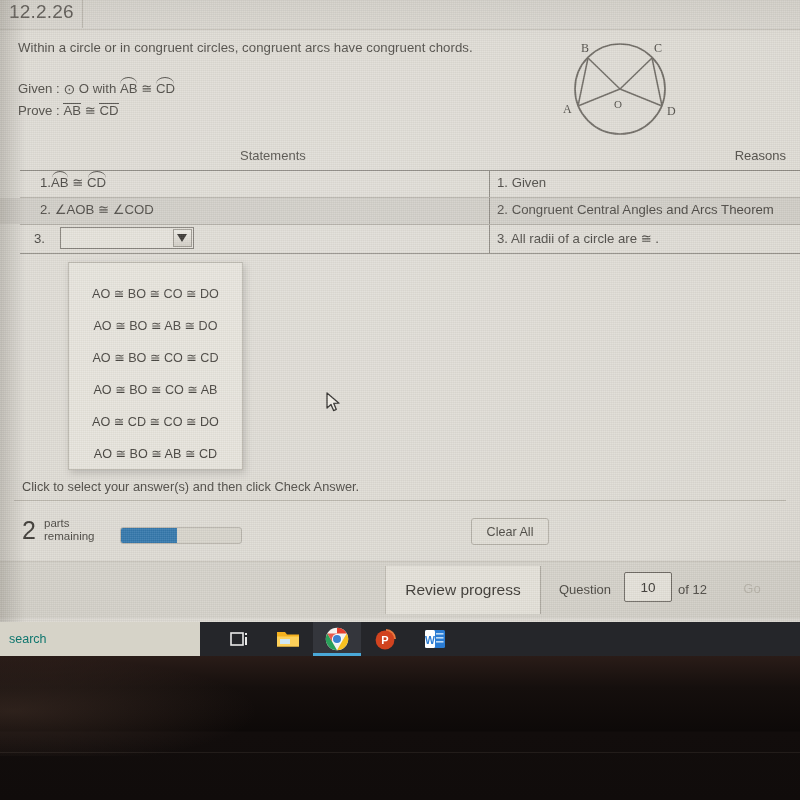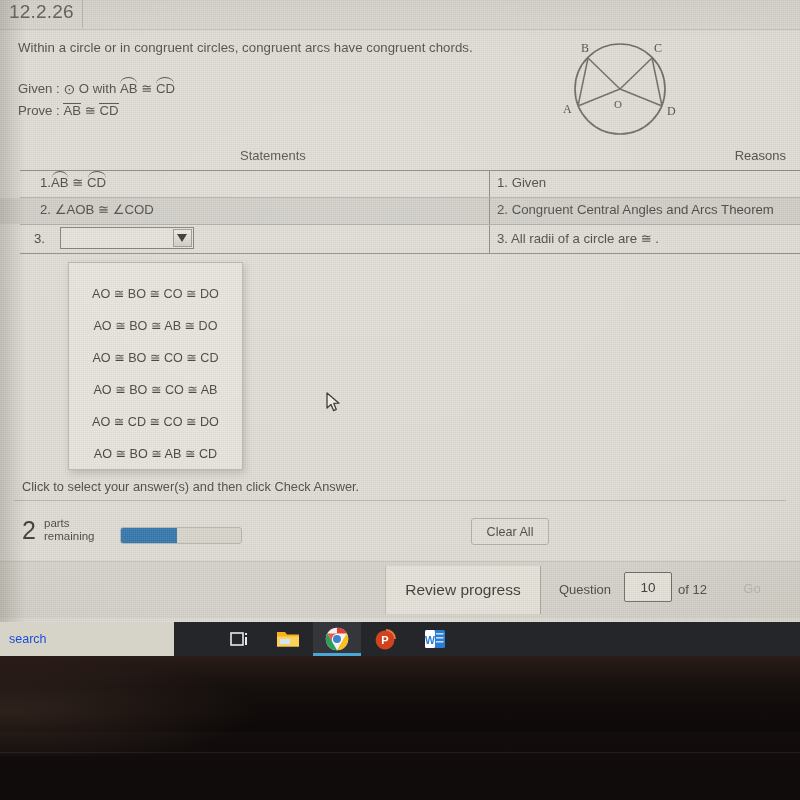--- a/index.html
+++ b/index.html
@@ -173,23 +173,23 @@
     display: flex; align-items: center; justify-content: center;
     font-size: 13px; color: #b9b5ab; cursor: pointer;
   }
 
   
   #taskbar {
     position: absolute; left: 0; top: 622px; width: 800px; height: 34px;
     background: #25262a; z-index: 50;
   }
   #searchbox {
-    position: absolute; left: 0; top: 0; width: 174px; height: 34px;
+    position: absolute; left: 0; top: 0; width: 200px; height: 34px;
     background: #d6d3c8; display: flex; align-items: center; padding-left: 9px;
-    font-size: 12.5px; color: #1d4ed8;
+    font-size: 12.5px; color: #0f766e;
   }
   .tb-icon {
     position: absolute; top: 0; width: 48px; height: 34px;
     display: flex; align-items: center; justify-content: center; cursor: pointer;
   }
   #tb-active-underline {
     position: absolute; left: 313px; top: 0; width: 48px; height: 34px;
     background: #34363c; border-bottom: 3px solid #4aa8d8;
   }
 

